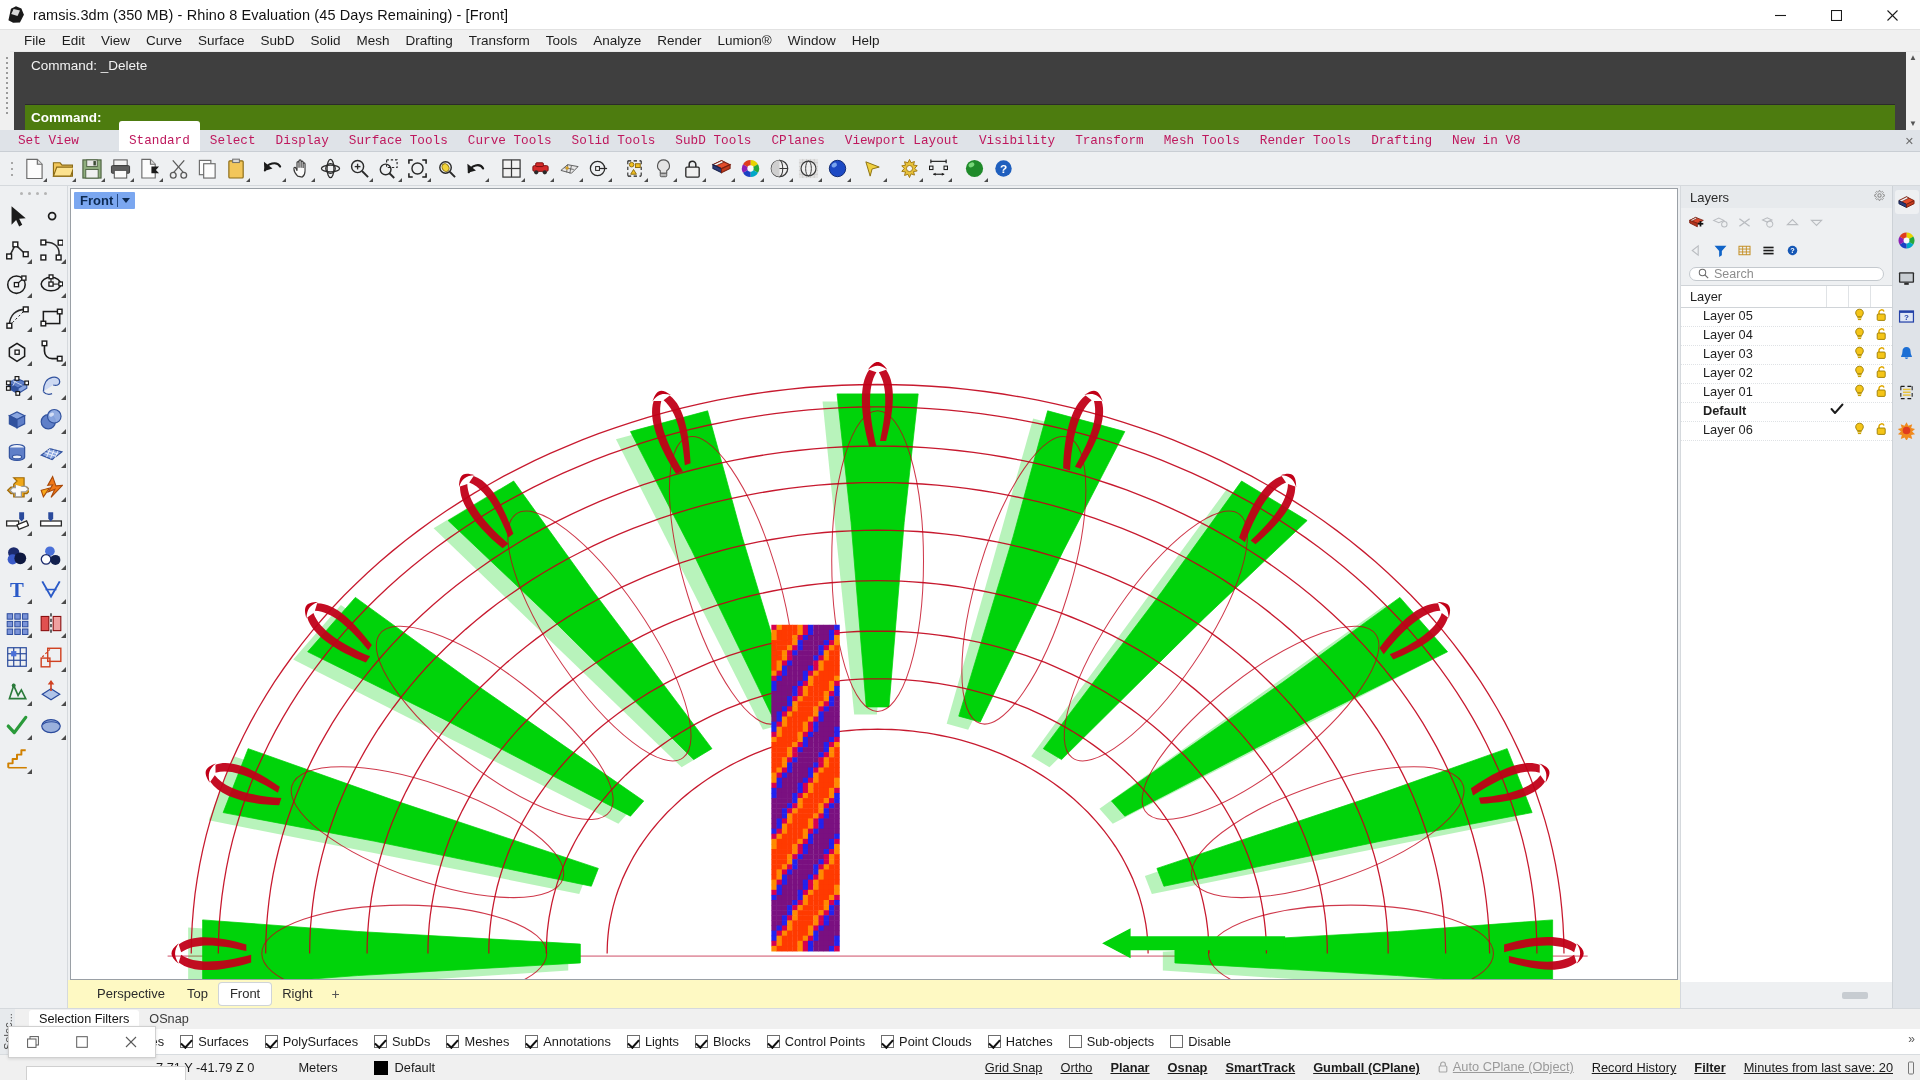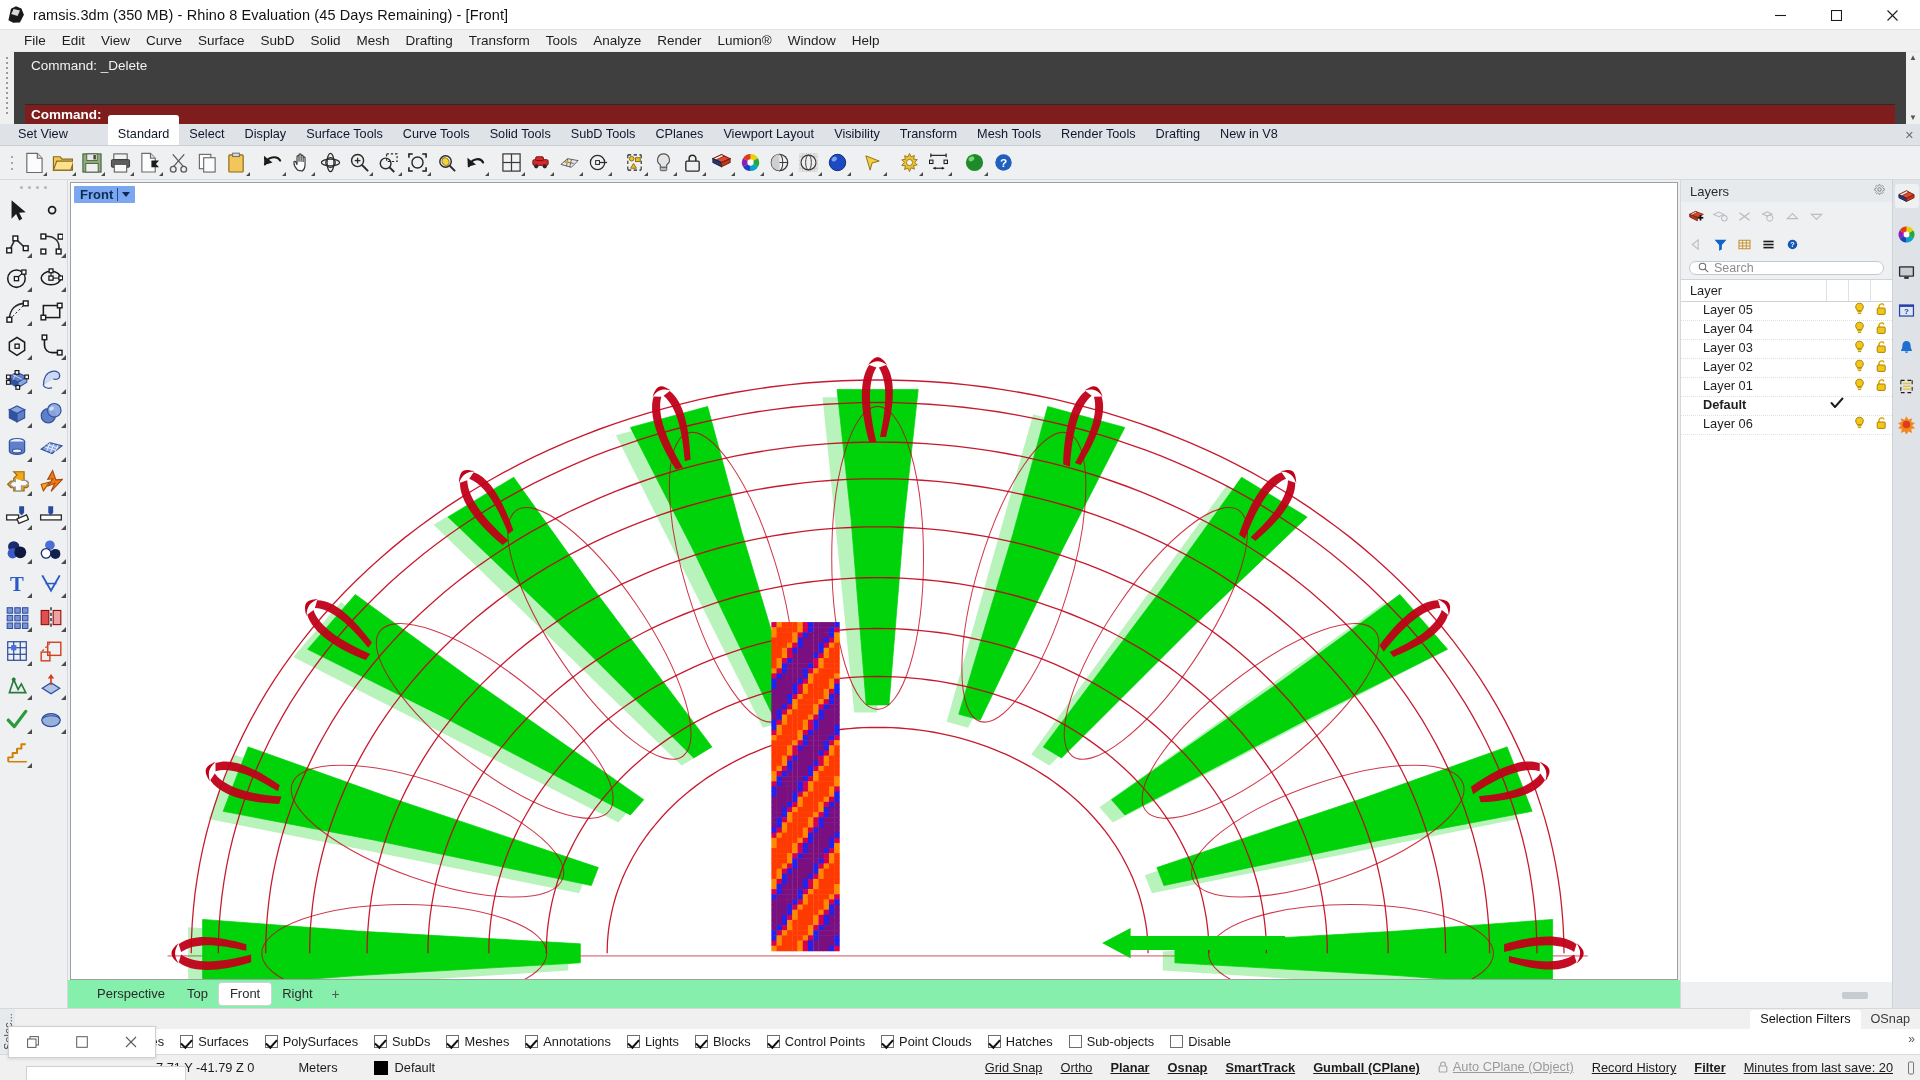--- a/index.html
+++ b/index.html
@@ -57,40 +57,40 @@
   }
   .cmd-gutter .dot { width: 2px; height: 2px; background: #9a9a9a; margin-top: 3px; }
   .cmd-body { flex: 1; display: flex; flex-direction: column; }
   .cmd-history {
     background: #3f3f3f; color: #f2f2f2; font-size: 13.5px; line-height: 17px;
     padding: 1px 6px 3px 6px; height: 52px; overflow: hidden;
   }
   .cmd-history .line { white-space: nowrap; }
   .cmd-history .line.clipped { height: 4px; overflow: hidden; color: #8f8f8f; }
   .cmd-prompt-row {
-    background: #7f1d1d; border-top: 1px solid #2b2b2b;
-    height: 20px; display: flex; align-items: center; padding: 2px 6px;
+    background: #4d7c0f; border-top: 1px solid #2b2b2b;
+    height: 26px; display: flex; align-items: center; padding: 2px 6px;
   }
   .cmd-prompt-row .label { color: #ffffff; font-size: 13.5px; font-weight: bold; }
   .cmd-scroll {
     width: 14px; background: #f0f0f0; flex: none; display: flex;
     flex-direction: column; justify-content: space-between; align-items: center;
     padding: 2px 0;
   }
   .cmd-scroll .arr { font-size: 8px; color: #555; line-height: 8px; }
 
   
   .tabbar {
     height: 22px; background: #dfe3e8; display: flex; align-items: flex-end;
     padding-left: 8px; flex: none; position: relative;
     border-bottom: 1px solid #c9ced4;
   }
   .tab {
-    font-size: 12.7px; color: #0f172a; padding: 12px 10px 3px 10px; line-height: 15px;
-    white-space: nowrap; border-radius: 3px 3px 0 0;
+    font-size: 12.7px; color: #be185d; padding: 12px 10px 3px 10px; line-height: 15px;
+    white-space: nowrap; border-radius: 3px 3px 0 0; font-family: Liberation Mono, monospace;
   }
   .tab.active { background: #ffffff; margin-left: 30px; }
   .tabbar .tab-close {
     position: absolute; right: 6px; bottom: 3px; font-size: 11px; color: #6b6b6b;
   }
 
   
   .maintoolbar {
     height: 34px; background: #eef0f2; display: flex; align-items: center;
     padding-left: 8px; flex: none; border-bottom: 1px solid #d5d9dd;
@@ -138,21 +138,21 @@
     position: absolute; left: 3px; top: 3px; display: flex; align-items: center;
     background: #7ba7f0; padding: 1px 2px 1px 6px; z-index: 6; border-radius: 1px;
   }
   .vp-label .txt { font-size: 13px; font-weight: bold; color: #0d2a52; }
   .vp-label .div { width:1px; height:13px; background:#254a85; margin: 0 4px; }
   .vp-label .caret {
     width: 0; height: 0; border-left: 4.5px solid transparent;
     border-right: 4.5px solid transparent; border-top: 5.5px solid #0d2a52; margin-right: 3px;
   }
   .vp-tabs {
-    height: 28px; background: #86efac; display: flex; align-items: center;
+    height: 28px; background: #fef9c3; display: flex; align-items: center;
     padding-left: 18px; flex: none;
   }
   .vp-tab {
     font-size: 13px; color: #2b2b2b; padding: 3px 11px; border-radius: 3px; line-height: 16px;
   }
   .vp-tab.active { background: #ffffff; box-shadow: 0 0 0 1px #cfd4d9; }
   .vp-tab-add { font-size: 14px; color: #555; padding: 2px 8px; }
 
   
   .rightpanel { width: 212px; background: #eef0f2; flex: none; display: flex; flex-direction: column;
@@ -199,21 +199,21 @@
   .selfilter-wrap { flex: none; background: #f0f0f0; display: flex; border-top: 1px solid #d5d9dd; }
   .sf-vtab {
     width: 15px; background: #e7eaed; display: flex; align-items: center; justify-content: center;
     flex: none;
   }
   .sf-vtab span {
     writing-mode: vertical-rl; transform: rotate(180deg); font-size: 10.5px; color: #4a4a4a;
     letter-spacing: .2px;
   }
   .sf-body { flex: 1; display: flex; flex-direction: column; }
-  .sf-tabs { height: 20px; display: flex; align-items: flex-end; padding-left: 14px; justify-content: flex-end; }
+  .sf-tabs { height: 20px; display: flex; align-items: flex-end; padding-left: 14px; }
   .sf-tab { font-size: 12.7px; color: #3a3a3a; padding: 2px 10px 2px 10px; line-height:15px; border-radius: 3px 3px 0 0;}
   .sf-tab.active { background: #ffffff; color:#121212; }
   .sf-checks {
     height: 25px; background: #ffffff; display: flex; align-items: center;
     padding-left: 14px; gap: 2px; position: relative;
   }
   .sf-chk { display: flex; align-items: center; gap: 5px; padding: 0 7px; }
   .sf-chk .box {
     width: 13px; height: 13px; border: 1px solid #6d6d6d; background: #fff;
     position: relative; flex: none;

